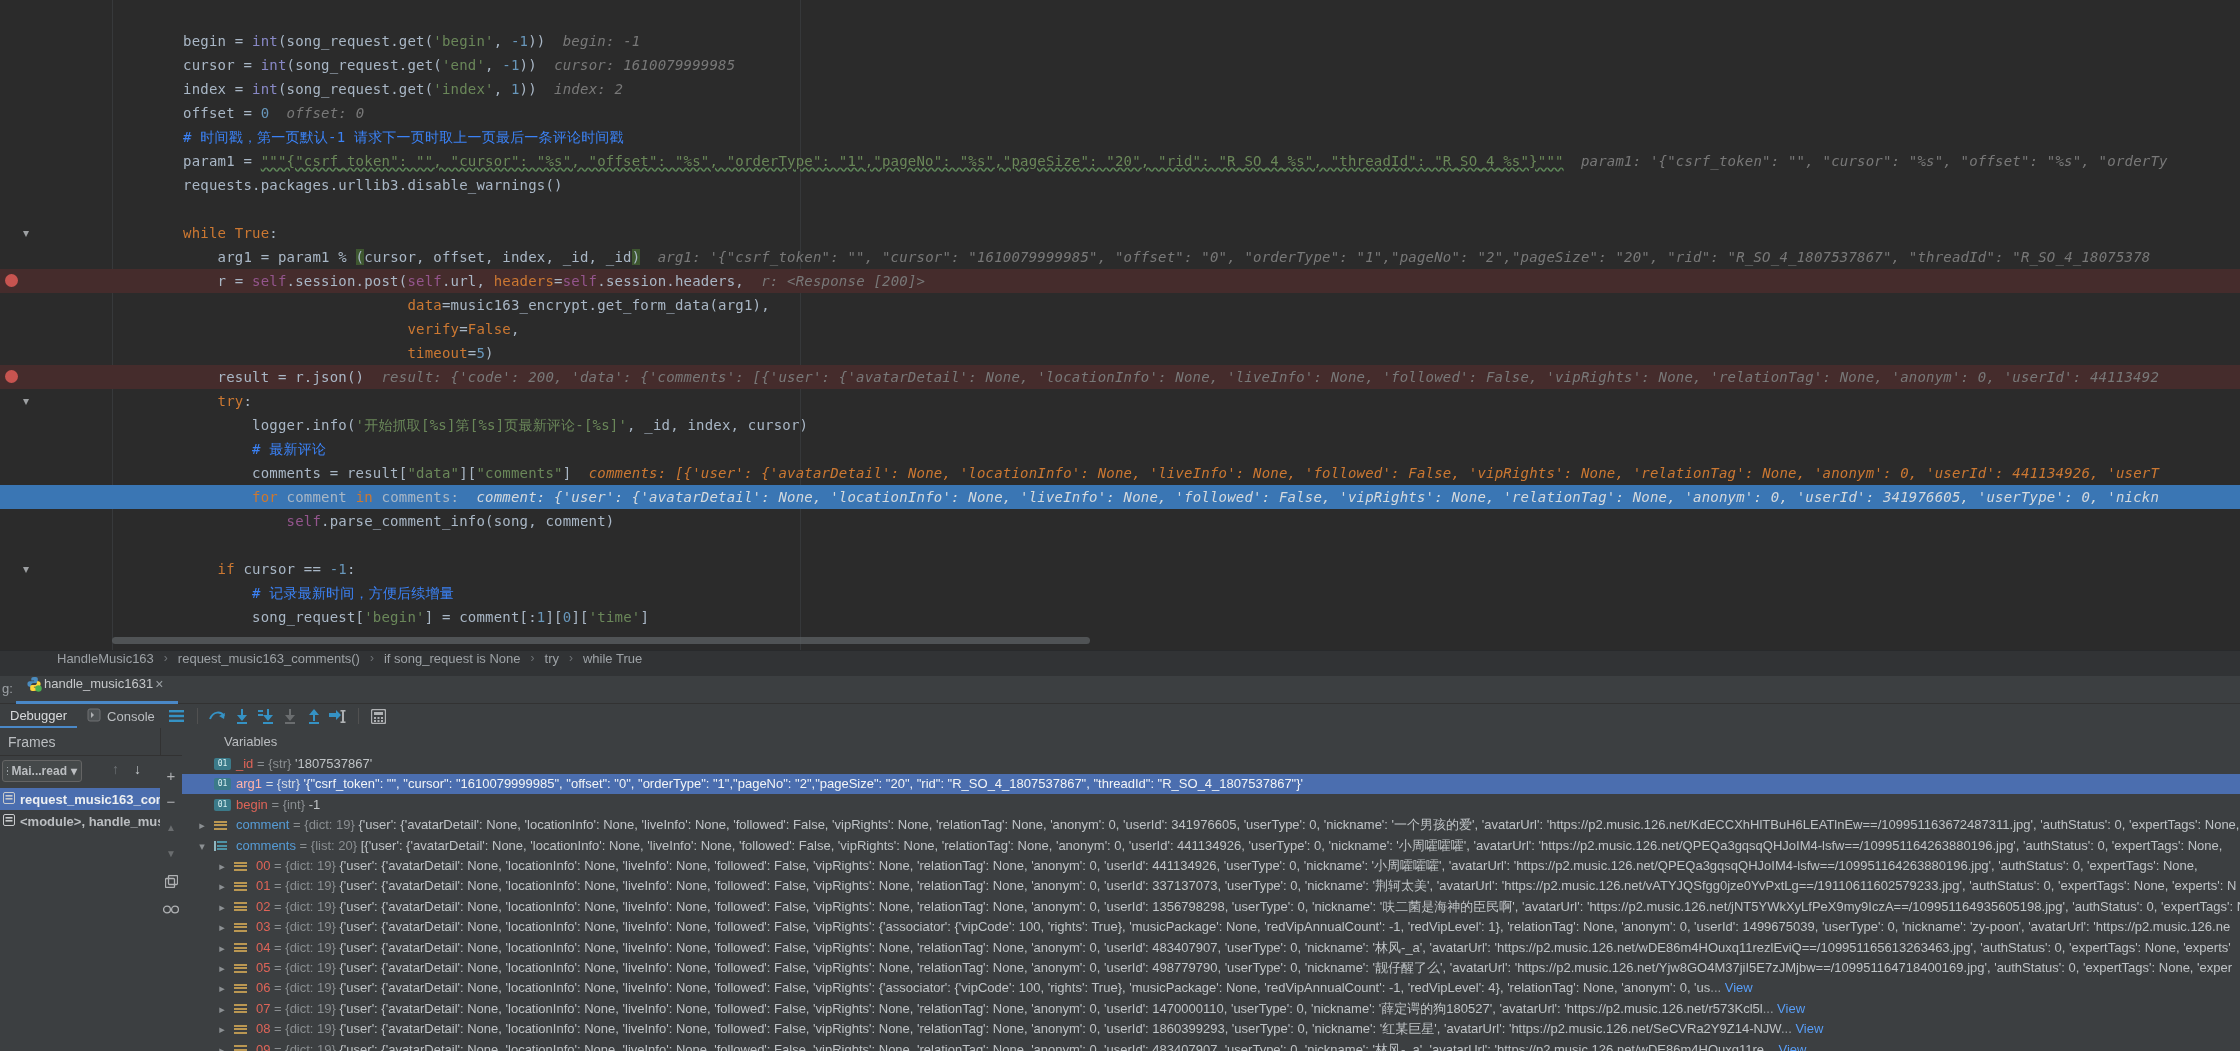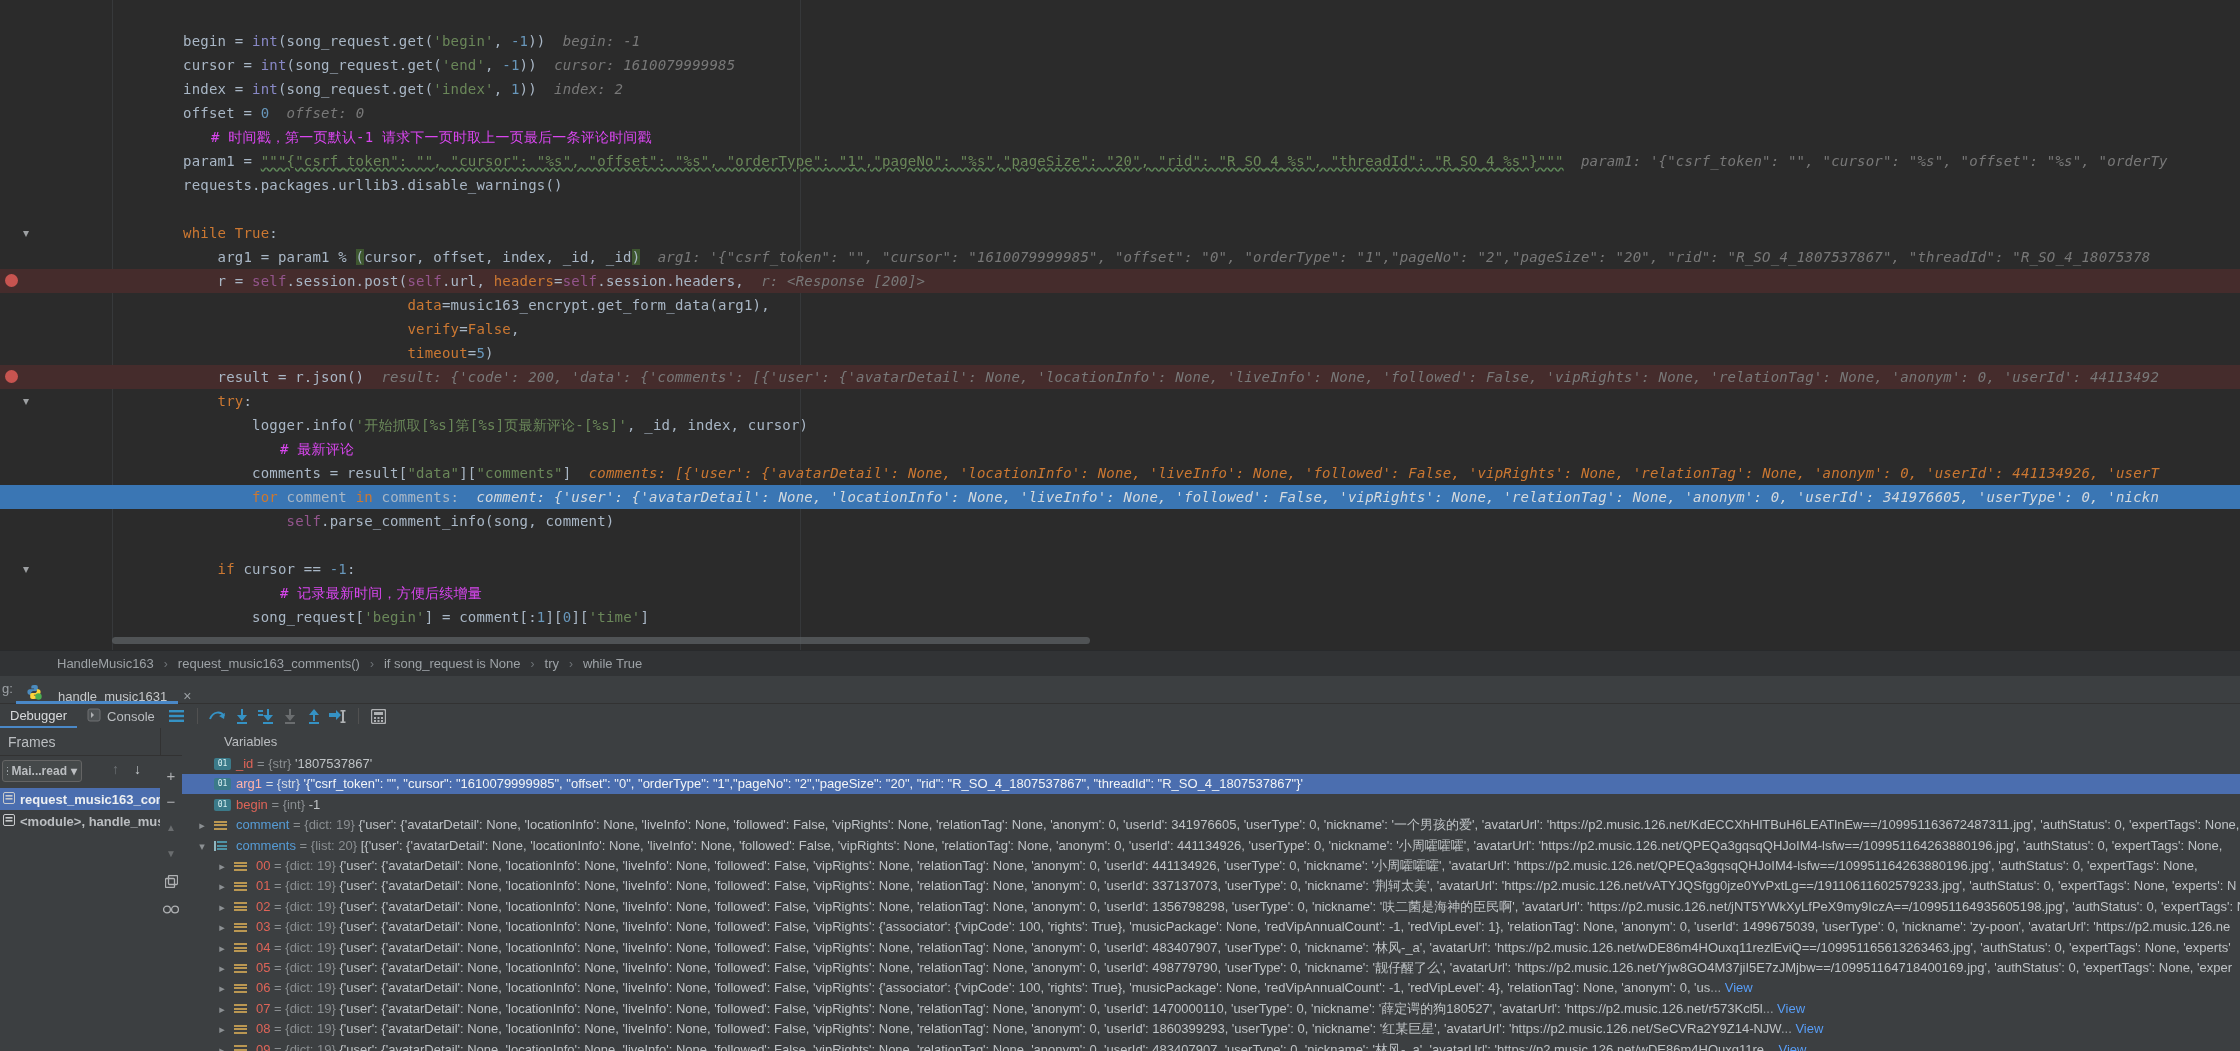--- a/index.html
+++ b/index.html
@@ -15,48 +15,48 @@
   .code-line { position:absolute; left:0; width:2600px; height:24px; line-height:24px;
                padding-left:114px; white-space:pre;
                font-family:"DejaVu Sans Mono", monospace; font-size:14px; letter-spacing:0.2px;
                color:#A9B7C6; }
   .bg-bp   { background:#452C2C; }
   .bg-exec { background:#3A76B4; }
   .tk-k  { color:#CC7832; }
   .tk-s  { color:#6A8759; }
   .tk-su { color:#6A8759; text-decoration:underline; text-decoration-style:wavy; text-decoration-color:#5E8759; }
   .tk-n  { color:#6897BB; }
-  .tk-c  { color:#d946ef;padding-left:28px; }
+  .tk-c  { color:#3b82f6; }
   .tk-b  { color:#8888C6; }
   .tk-sf { color:#94558D; }
   .tk-pa { color:#CC7832; }
   .tk-h  { color:#787878; font-style:italic; }
   .tk-ho { color:#CC7832; font-style:italic; }
   .tk-hl { color:#D3D8DD; font-style:italic; }
   .tk-ph { background:#3E5730; }
   .bp-dot { position:absolute; left:5px; width:13px; height:13px; border-radius:50%;
             background:#C75450; }
   .fold-chev { position:absolute; left:19px; width:14px; height:14px; color:#9DA0A3;
                font-size:12px; line-height:14px; text-align:center; }
   #hscroll { position:absolute; left:112px; top:637px; width:978px; height:7px;
              background:#5E6164; border-radius:4px; opacity:.75; }
 
   
   #breadcrumbs { position:absolute; left:0; top:650px; width:2240px; height:26px;
                  background:#313335; border-top:1px solid #282A2C; padding-left:53px;
-                 display:flex; align-items:center; font-size:13px; color:#9DA2A6; }
+                 display:flex; align-items:flex-start; font-size:13px; color:#9DA2A6; }
   .crumb { padding:0 4px; }
   .crumb-sep { color:#6E7377; padding:0 6px; font-size:12px; }
 
   
   #tabstrip { position:absolute; left:0; top:676px; width:2240px; height:28px;
               background:#3C3F41; border-bottom:1px solid #323232; }
   #tab-prefix { position:absolute; left:2px; top:5px; font-size:13px; color:#9DA2A6; }
   #debug-tab { position:absolute; left:16px; top:0; height:28px; padding:0 10px;
-               display:flex; align-items:flex-end; gap:16px; }
+               display:flex; align-items:flex-start; gap:2px; }
   #debug-tab .tab-label { font-size:13px; color:#C6C8CA; }
   #debug-tab .tab-close { font-size:14px; color:#9DA2A6; }
   #tab-underline { position:absolute; left:16px; top:25px; width:162px; height:3px; background:#4A88C7; }
 
   
   #dbg-toolbar { position:absolute; left:0; top:704px; width:2240px; height:24px;
                  background:#3C3F41; display:flex; align-items:center; }
   .tool-tab { height:24px; display:flex; align-items:center; gap:6px; padding:0 10px;
               font-size:13px; color:#BBBEC1; }
   .tool-tab.active { border-bottom:2px solid #4A88C7; color:#D8DADC; }

